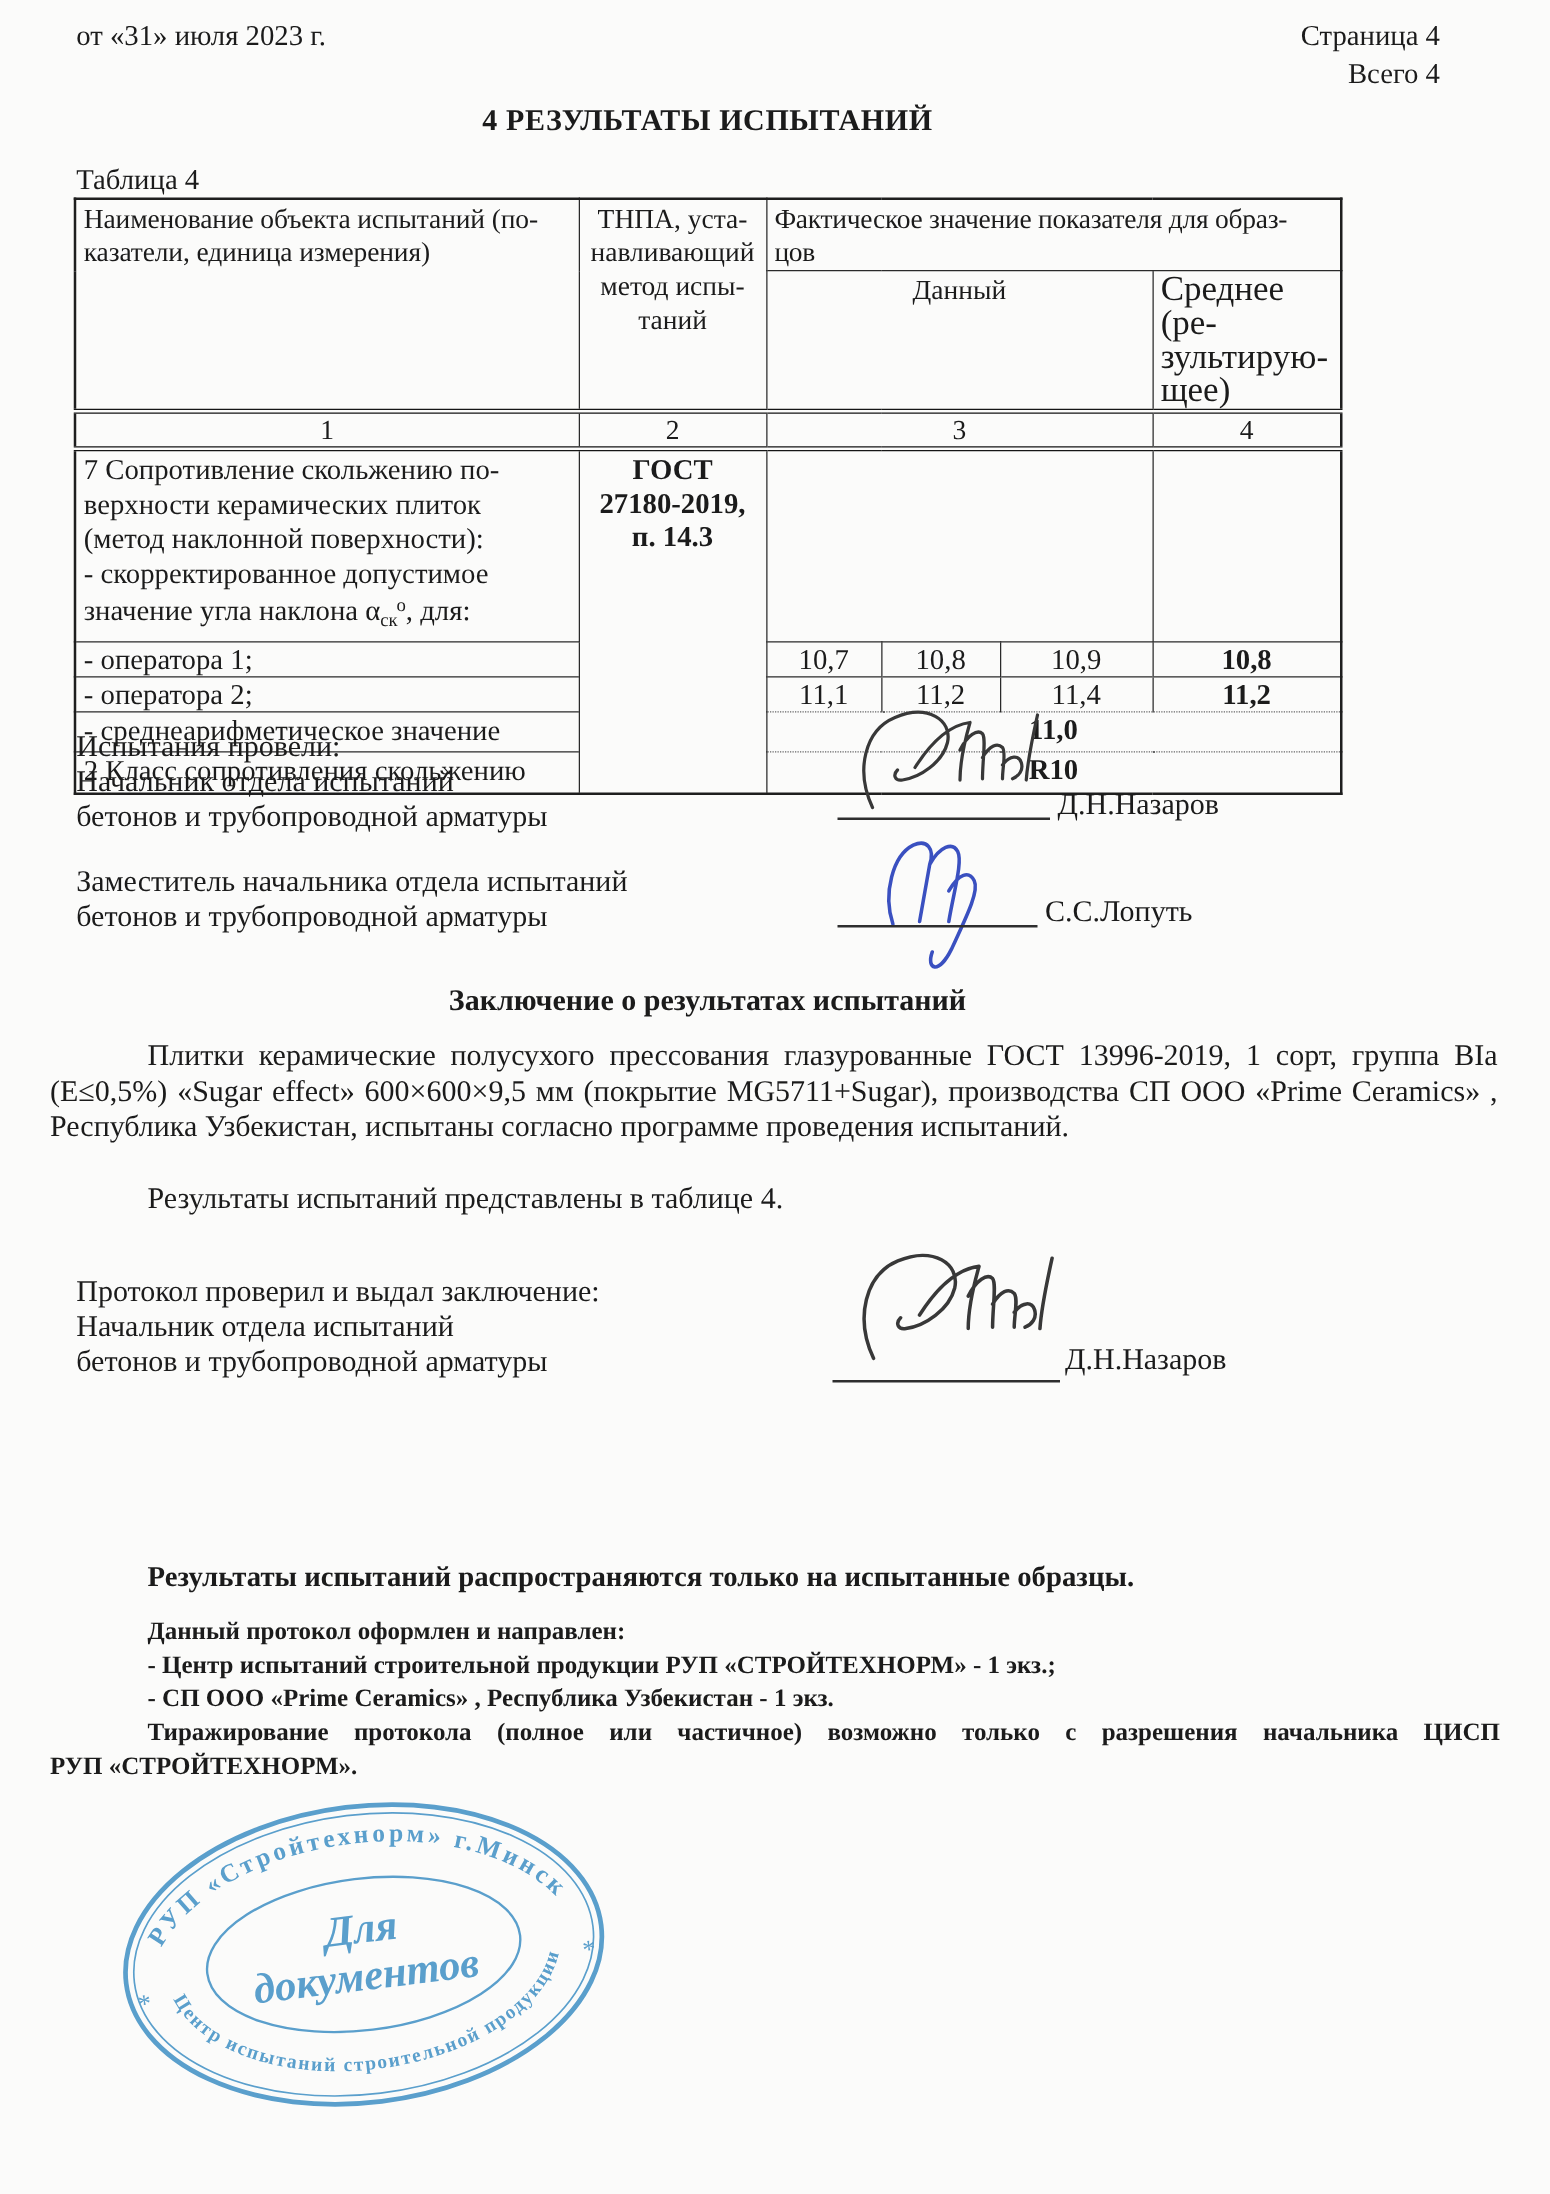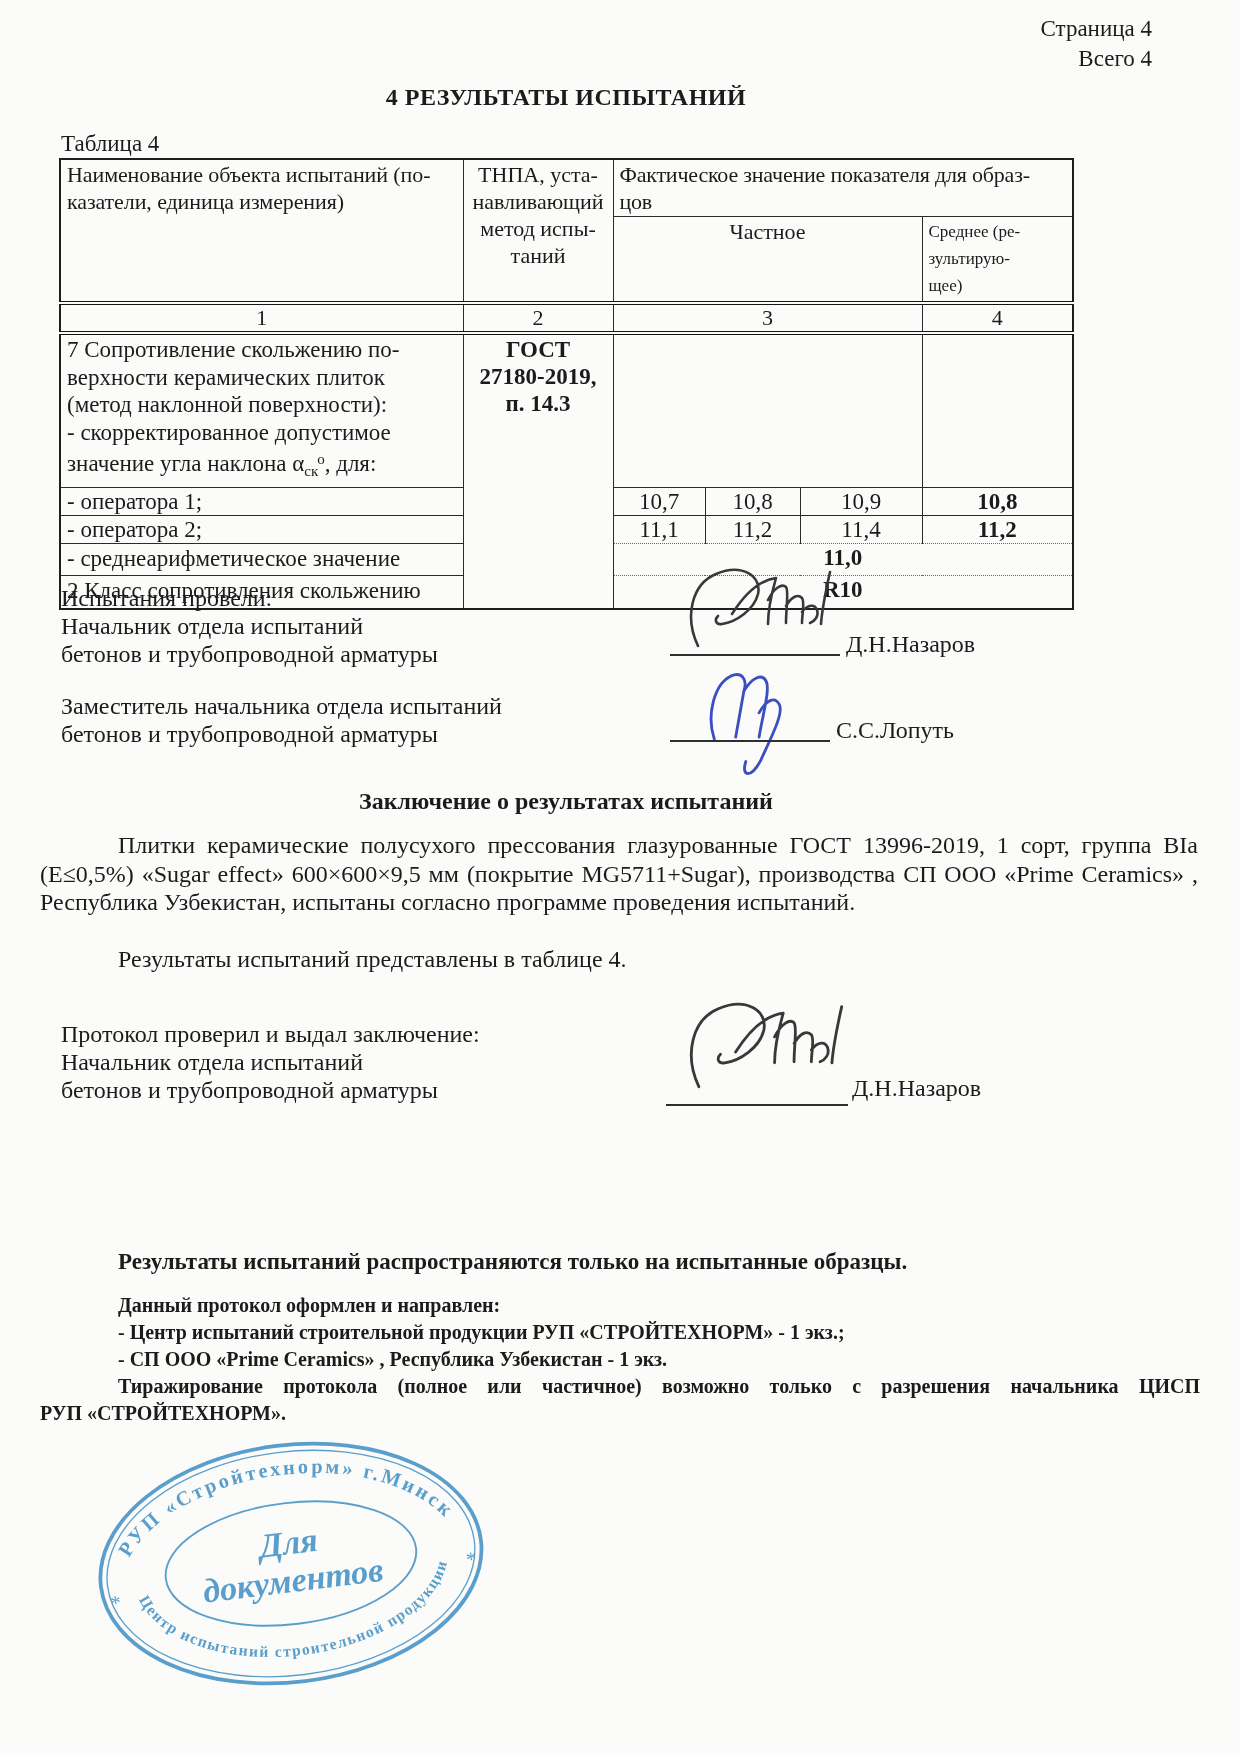--- a/index.html
+++ b/index.html
@@ -12,21 +12,21 @@
   #title{left:59px;top:84px;width:1014px;text-align:center;font-size:24px;font-weight:bold;letter-spacing:.5px;}
   #caption{left:61px;top:131px;font-size:23px;}
   
   #tablewrap{left:59px;top:158px;}
   table.rt{border-collapse:collapse;table-layout:fixed;width:1014px;font-size:23px;line-height:27px;border:2px solid #1e1e1e;}
   table.rt td{border:1px solid #2a2a2a;vertical-align:top;padding:1px 6px;overflow:hidden;margin-top:24px;}
   td.c1hdr{height:54px;white-space:pre-line;font-size:22px;letter-spacing:-.1px;}
   td.c2hdr{text-align:center;white-space:pre-line;font-size:22px;}
   td.c3hdr{height:54px;white-space:pre-line;font-size:22px;letter-spacing:-.2px;}
   td.chastnoe{height:82px;text-align:center;font-size:22px;}
-  td.srednee{white-space:pre-line;font-size:17px;}
+  td.srednee{white-space:pre-line;font-size:28px;}
   .dbl{border-bottom:4px double #151515 !important;}
   tr.nums td{height:26px;text-align:center;font-size:22px;line-height:25px;padding:0;}
   td.namecell{height:138px;line-height:27.5px;}
   td.gost{text-align:center;white-space:pre-line;padding-top:2px;font-weight:bold;}
   td.ev,td.em{border-bottom:1px dotted #666;}
   tr.op td{height:27px;line-height:27px;padding-top:0;padding-bottom:0;}
   tr.op td.val{text-align:center;padding:0;}
   tr.op td.mean{text-align:center;font-weight:bold;padding:0;border-left:1px solid #2a2a2a;}
   tr.op1 td.val,tr.op1 td.mean{border-bottom:1px dotted #666;border-top:1px dotted #666;}
   tr.op2 td.val,tr.op2 td.mean{border-bottom:1px dotted #666;}
@@ -83,20 +83,21 @@
     <symbol id="sigNaz" viewBox="0 0 170 95">
       <path fill="none" stroke="currentColor" stroke-width="2.6" stroke-linecap="round" stroke-linejoin="round" d="M 10 80 C -4 50 4 18 28 8 C 54 -3 74 10 70 28 C 66 44 48 56 34 58 C 28 59 26 54 30 50 M 44 48 C 58 26 72 14 88 12 C 84 26 80 44 80 58 M 80 34 C 86 22 94 17 98 21 C 101 25 98 42 98 57 M 98 40 C 104 30 110 28 114 32 C 117 36 114 48 114 57 M 114 46 C 120 38 127 38 129 44 C 131 50 127 55 122 57 M 142 6 C 138 24 134 44 133 58"></path>
     </symbol>
     <symbol id="sigLop" viewBox="0 0 110 120">
       <path fill="none" stroke="currentColor" stroke-width="2.8" stroke-linecap="round" stroke-linejoin="round" d="M 14 72 C 6 48 14 18 30 10 C 41 5 47 13 43 25 L 35 70 M 43 25 C 51 11 61 7 65 15 C 69 23 62 46 58 70 M 58 46 C 66 32 74 30 78 38 C 82 46 72 66 60 92 C 50 112 40 108 45 94"></path>
     </symbol>
   </defs>
 </svg>
 
 <div class="abs" id="hdr-left">
+  <div>от «31» июля 2023 г.</div>
 </div>
 <div class="abs" id="hdr-right">
   <div>Страница 4</div>
   <div>Всего 4</div>
 </div>
 
 <div class="abs" id="title">4 РЕЗУЛЬТАТЫ ИСПЫТАНИЙ</div>
 <div class="abs" id="caption">Таблица 4</div>
 
 <div class="abs" id="tablewrap">
@@ -114,21 +115,21 @@
     <td class="c1hdr dbl" rowspan="2">Наименование объекта испытаний (по-
 казатели, единица измерения)</td>
     <td class="c2hdr dbl" rowspan="2">ТНПА, уста-
 навливающий
 метод испы-
 таний</td>
     <td class="c3hdr" colspan="4">Фактическое значение показателя для образ-
 цов</td>
   </tr>
   <tr>
-    <td class="chastnoe dbl" colspan="3">Частное</td>
+    <td class="chastnoe dbl" colspan="3">Данный</td>
     <td class="srednee dbl">Среднее (ре-
 зультирую-
 щее)</td>
   </tr>
   <tr class="nums">
     <td class="dbl">1</td>
     <td class="dbl">2</td>
     <td class="dbl" colspan="3">3</td>
     <td class="dbl">4</td>
   </tr>

